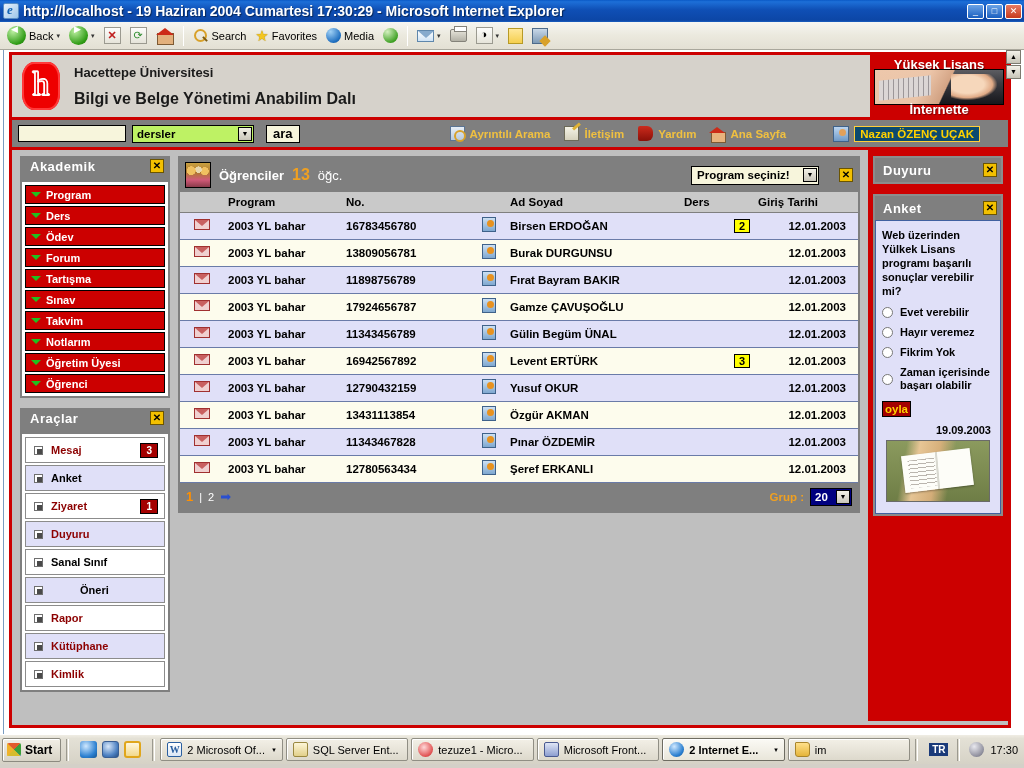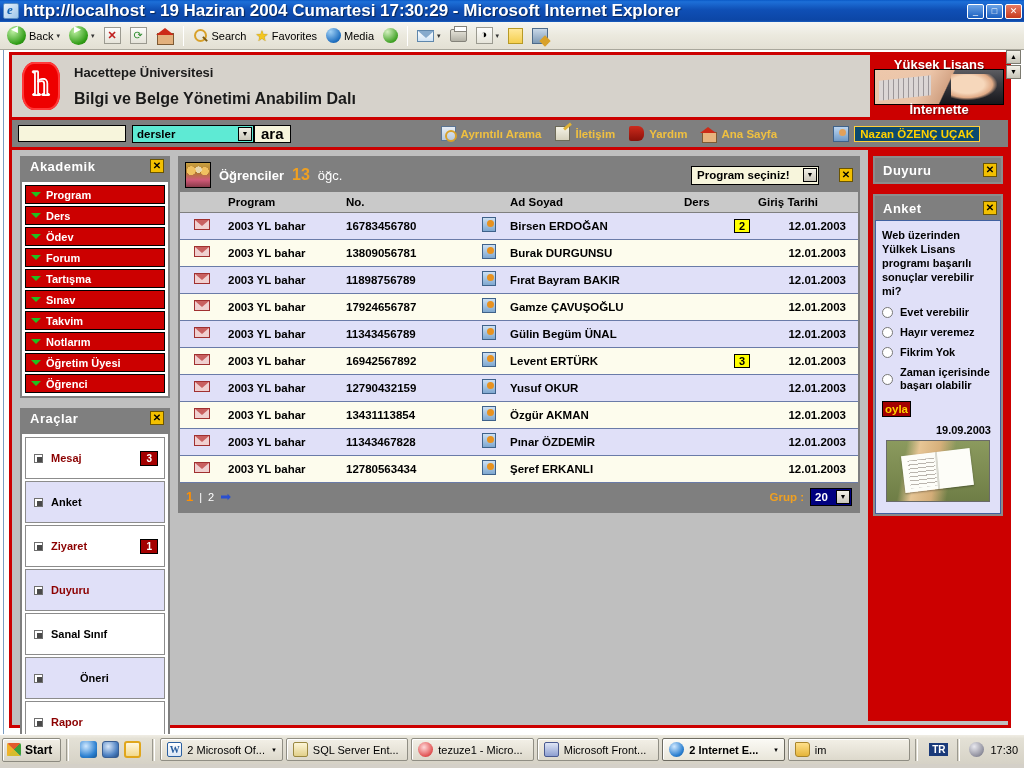--- a/index.html
+++ b/index.html
@@ -25,21 +25,21 @@
     position: relative; flex: none;
     background: linear-gradient(135deg,#e9f2fb,#9cc5ea);
     border: 1px solid #5a8ec4;
   }
   .win-ico::after {
     content:"e"; position:absolute; left:3px; top:-2px;
     font-size:13px; font-weight:bold; font-style:italic; color:#1464b4;
     font-family:"Liberation Serif", serif;
   }
   .win-title {
-    font-size: 17px; font-weight: bold;
+    font-size: 14px; font-weight: bold;
     white-space: nowrap; flex: 1;
     text-shadow: 1px 1px 1px rgba(0,0,0,.5);
   }
   .win-btns { display: flex; gap: 2px; }
   .win-btn {
     width: 17px; height: 15px;
     background: linear-gradient(180deg,#6ba3e6,#1a5fc0);
     border: 1px solid #fff; border-radius: 2px;
     font-size: 9px; color: #fff; line-height: 13px; text-align: center;
     font-family: "Liberation Sans", sans-serif;
@@ -158,34 +158,34 @@
     height: 30px; background: #7f7f7f;
     display: flex; align-items: center; padding: 0 6px;
     border-bottom: 3px solid #cc0000;
     position: relative;
   }
   .srch-input {
     width: 108px; height: 17px; background: #f7f5dc;
     border: 1px solid #000; margin-right: 6px;
   }
   .srch-select {
-    width: 122px; height: 18px; background: #5eead4;
+    width: 122px; height: 18px; background: #bef264;
     border: 1px solid #000;
     display: flex; align-items: center; justify-content: space-between;
     font-size: 11.5px; font-weight: bold; padding-left: 4px; color: #000;
   }
   .sel-arrow {
     width: 14px; height: 14px; margin-right: 1px;
     background: linear-gradient(180deg,#f2f0e6,#c9c6ba);
     border: 1px solid #000; font-size: 7px; text-align:center; line-height:12px;
   }
   .srch-btn {
-    margin-left: 0; height: 18px; min-width: 32px; padding: 0 6px;
+    margin-left: 12px; height: 18px; min-width: 32px; padding: 0 6px;
     background: #f7f5dc; border: 1px solid #000;
-    font-size: 15px; font-weight: bold; line-height: 16px; text-align: center;
+    font-size: 13px; font-weight: bold; line-height: 16px; text-align: center;
   }
   .nav-links { display: flex; align-items: center; gap: 14px; margin-left: 150px; }
   .nav-link { display: flex; align-items: center; gap: 5px; font-size: 11.5px; font-weight: bold; color: #f0c040; white-space: nowrap; }
   .nl-ico { width:15px; height:15px; flex:none; position: relative; }
   .ico-search { background: linear-gradient(180deg,#e8eef6,#b7c9dd); border:1px solid #5b7493; }
   .ico-search::after{content:"";position:absolute;right:-2px;bottom:-2px;width:8px;height:8px;border:2px solid #d8a12a;border-radius:50%;}
   .ico-pen { background: linear-gradient(180deg,#f4f2e6,#d6d2bd); border:1px solid #6d6a58; }
   .ico-pen::after{content:"";position:absolute;right:-3px;top:-2px;width:9px;height:3px;background:#e0b235;transform:rotate(-40deg);}
   .ico-book { background: linear-gradient(180deg,#cc2b1d,#8a1008); border-radius:2px 6px 6px 2px; }
   .ico-home { }
@@ -228,21 +228,21 @@
     height: 19px; background: #cc0000; border: 1px solid #000;
     margin-bottom: 2px; display: flex; align-items: center; gap: 5px;
     padding-left: 5px;
     font-size: 11px; font-weight: bold; color: #fff;
   }
   .akad-item:last-child { margin-bottom: 0; }
   .tri { width:0;height:0;border-left:5px solid transparent;border-right:5px solid transparent;border-top:5px solid #20c020; flex:none;}
 
   .arac-body { background: #fff; padding: 3px; }
   .arac-item {
-    height: 42px; border: 1px solid #8c8c8c;
+    height: 26px; border: 1px solid #8c8c8c;
     margin-bottom: 2px; display: flex; align-items: center; gap: 8px;
     padding: 0 6px 0 8px;
     font-size: 11px; font-weight: bold;
   }
   .arac-item:last-child { margin-bottom: 0; }
   .arac-item.odd { background: #ffffff; }
   .arac-item.even { background: #e0e0f8; }
   .bullet { width:9px;height:9px;border:1px solid #6f6f6f;background:#fff;flex:none;position:relative;}
   .bullet::after{content:"";position:absolute;left:2px;top:2px;width:5px;height:5px;background:#4a4a4a;}
   .arac-label { flex:1; }

